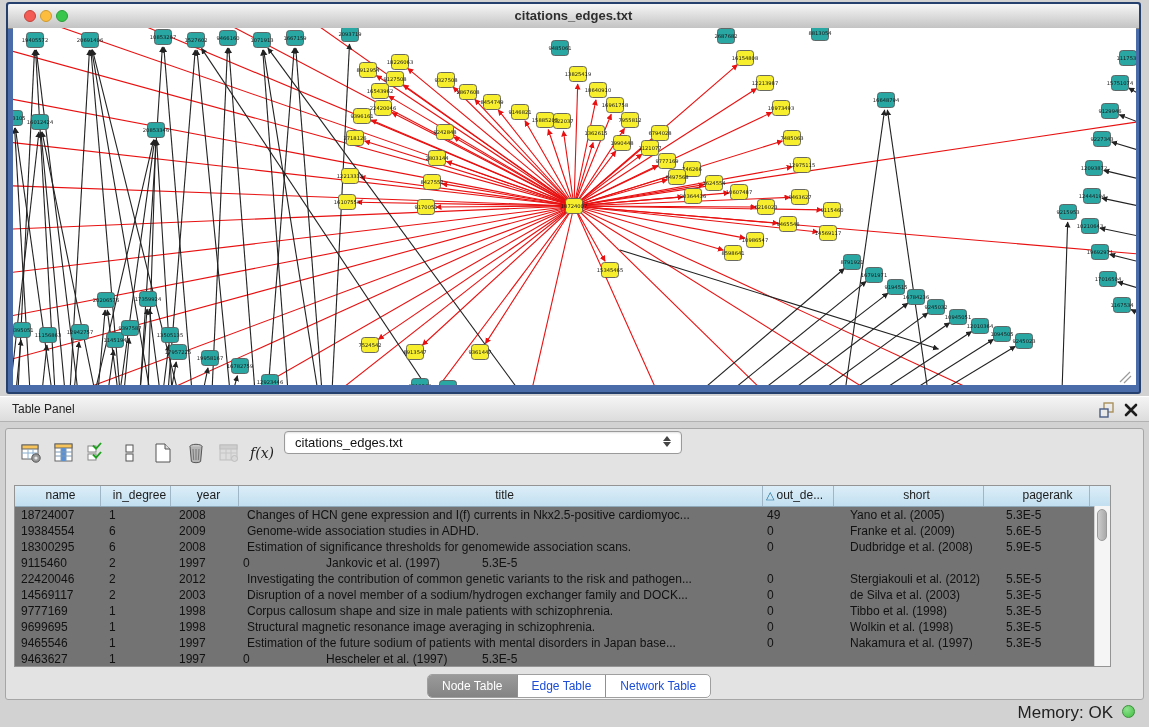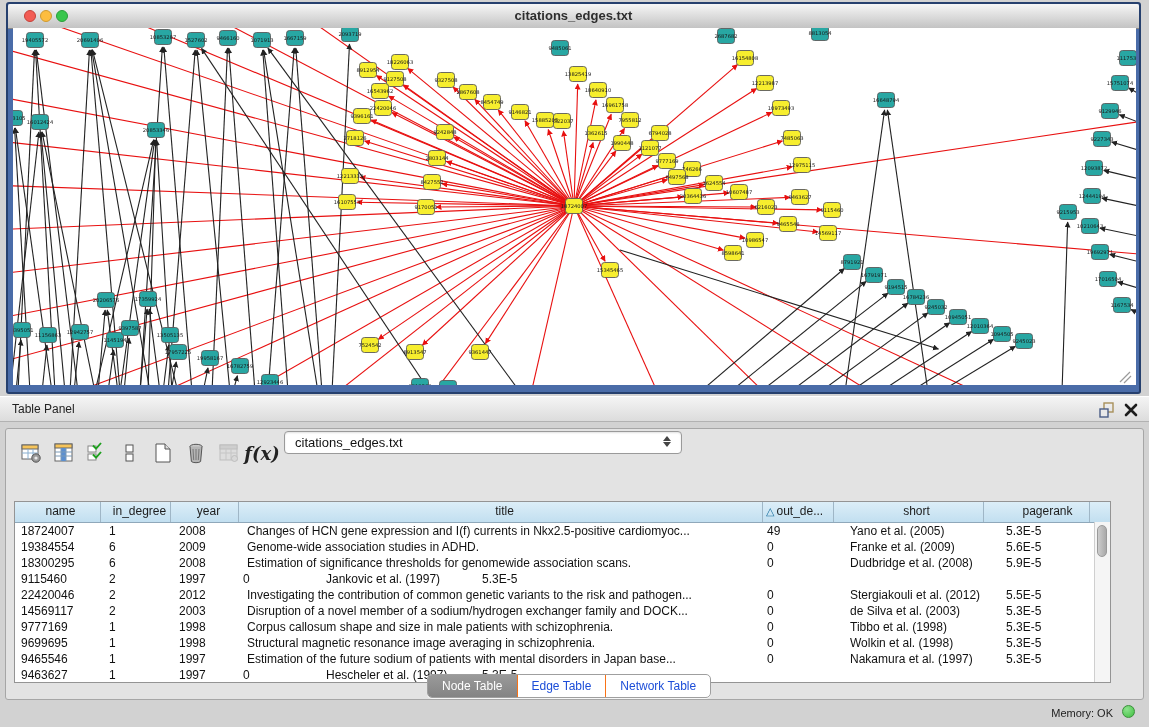--- a/index.html
+++ b/index.html
@@ -28,32 +28,32 @@
   .panel-title{position:absolute;left:12px;top:0;line-height:25px;font-size:12px;color:#222}
   .ph-icon{position:absolute;top:5px;width:16px;height:16px;cursor:pointer}
   .ph-float{right:34px}.ph-close{right:10px}
 
   .panel-body{position:absolute;left:5px;top:428px;width:1139px;height:272px;background:#e3e3e3;
               border:1px solid #a6a6a6;border-radius:3px;box-sizing:border-box}
 
   
   .toolbar{position:absolute;left:12px;top:10px;height:28px;display:flex;align-items:center}
   .tbtn{width:26px;height:26px;margin-right:7px;display:flex;align-items:center;justify-content:center;cursor:pointer}
-  .fx{font-family:"DejaVu Serif",serif;font-style:italic;font-weight:bold;font-size:18px;color:#222}
+  .fx{font-family:"DejaVu Serif",serif;font-style:italic;font-weight:normal;font-size:14px;color:#222}
   .combo{position:absolute;left:278px;top:2px;width:398px;height:23px;background:#ffffff;
          border:1px solid #9a9a9a;border-radius:4px;box-sizing:border-box;cursor:pointer;
          box-shadow:inset 0 1px 2px rgba(0,0,0,.12)}
   .combo .val{position:absolute;left:10px;top:0;line-height:21px;font-size:13px;color:#111}
   .combo .arrows{position:absolute;right:9px;top:3px;width:9px;height:16px}
   .combo .arrows i{display:block;width:0;height:0;border-left:4px solid transparent;border-right:4px solid transparent;margin:1px 0}
   .combo .arrows .up{border-bottom:5px solid #444}
   .combo .arrows .dn{border-top:5px solid #444}
 
   
-  .dtable{position:absolute;left:8px;top:72px;width:1097px;height:182px;background:#ffffff;
+  .dtable{position:absolute;left:8px;top:56px;width:1097px;height:182px;background:#737373;
           border:1px solid #949494;box-sizing:border-box;overflow:hidden}
   .thead{display:flex;height:20px;background:linear-gradient(#dceef8,#c2dff0);border-bottom:1px solid #8fa8ba}
   .th{font-size:12px;color:#1c1c1c;text-align:center;line-height:19px;border-right:1px solid #9fb6c6;
       box-sizing:border-box;overflow:hidden;white-space:nowrap;cursor:pointer}
   .th.sorted{text-align:left;padding-left:3px}
   .sort-tri{color:#1a6f9e;font-size:11px;margin-right:2px}
   .trow{display:flex;height:16px;line-height:16px;font-size:12px;color:#111;cursor:default;white-space:nowrap}
   .td{box-sizing:border-box;overflow:hidden;white-space:nowrap}
   .c0{width:86px;padding-left:6px}
   .c1{width:70px;padding-left:8px}
@@ -67,21 +67,21 @@
           background:linear-gradient(90deg,#cdcdcd,#a9a9a9);border:1px solid #9a9a9a;box-sizing:border-box;cursor:pointer}
 
   
   .seg{position:absolute;left:421px;top:245px;height:22px;display:flex;background:#fff;
        border:1px solid #9f9f9f;border-radius:5px;overflow:hidden;box-shadow:0 1px 0 rgba(255,255,255,.7)}
   .seg .tab{font-size:12px;line-height:22px;padding:0 14px;color:#1d4ed8;cursor:pointer;border-left:1px solid #f97316}
   .seg .tab:first-child{border-left:none}
   .seg .tab.active{background:linear-gradient(#9a9a9a,#848484);color:#fff;border-left:none}
 
   
-  .memory{position:absolute;right:36px;top:705px;font-size:11px;color:#222;line-height:16px}
+  .memory{position:absolute;right:36px;top:705px;font-size:17px;color:#222;line-height:16px}
   .memdot{position:absolute;right:14px;top:705px;width:13px;height:13px;border-radius:50%;
           background:radial-gradient(circle at 35% 30%,#8ee38e,#3fbf3f);border:1px solid #3a8f3a;box-sizing:border-box}
 </style>
 </head>
 <body>
 
 <div class="net-window">
   <div class="titlebar">
     <span class="light close"></span>
     <span class="light min"></span>

